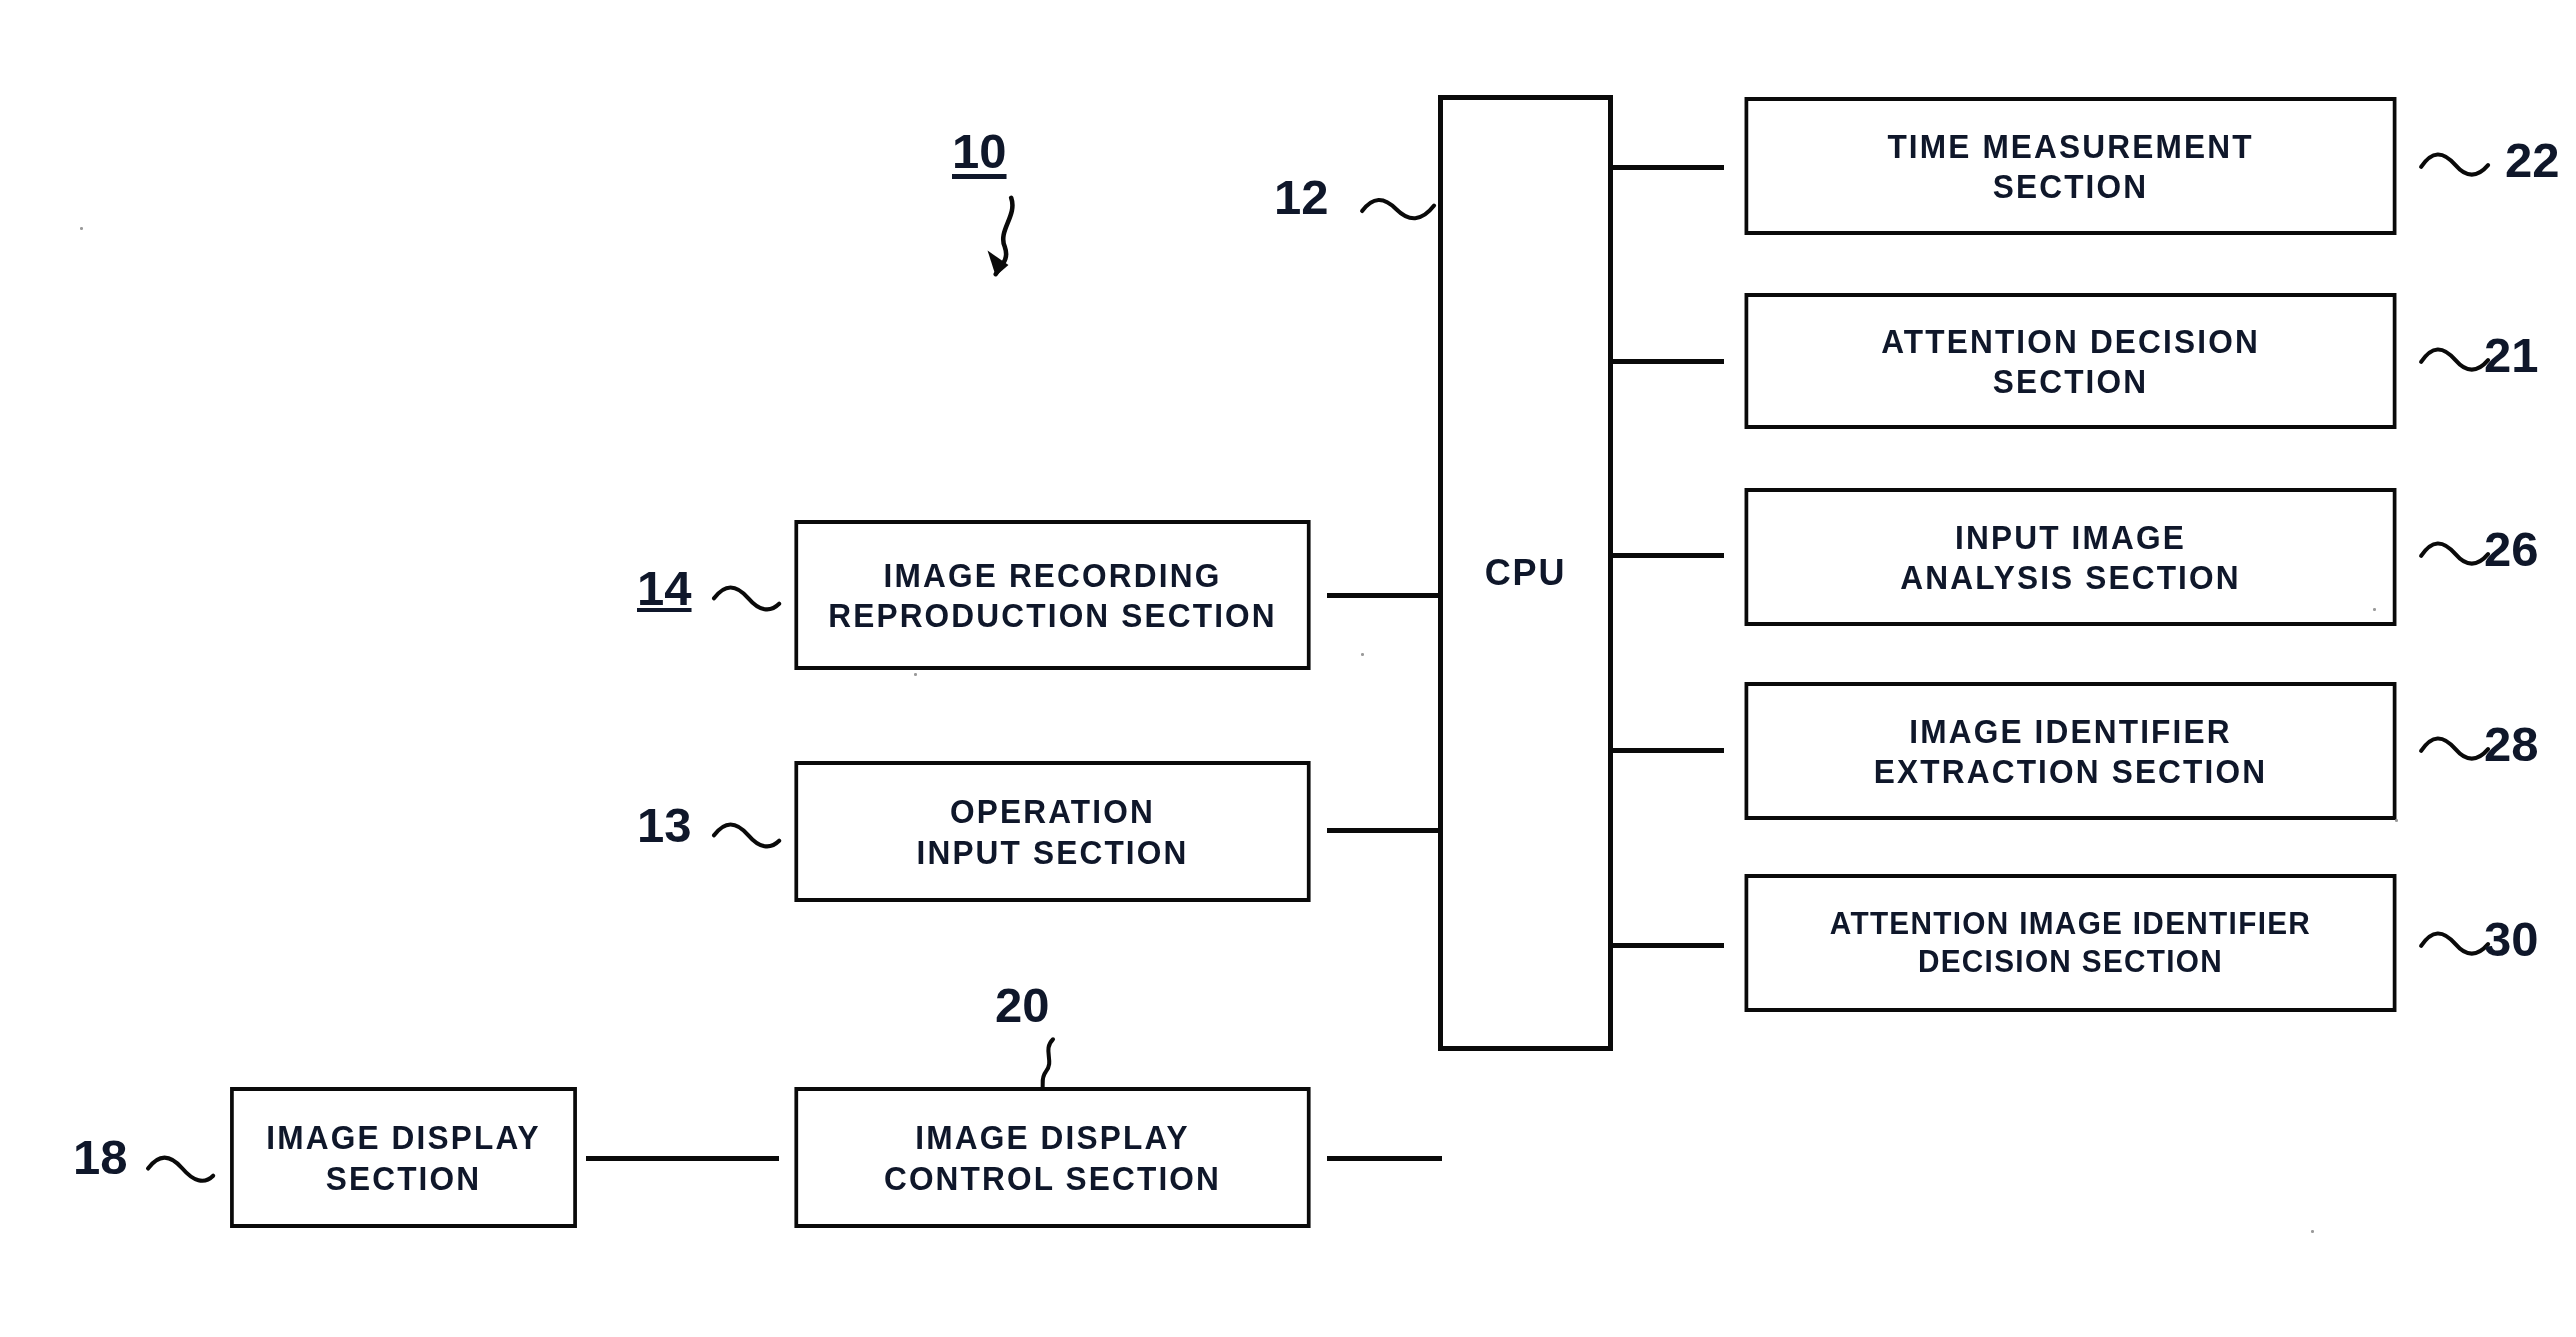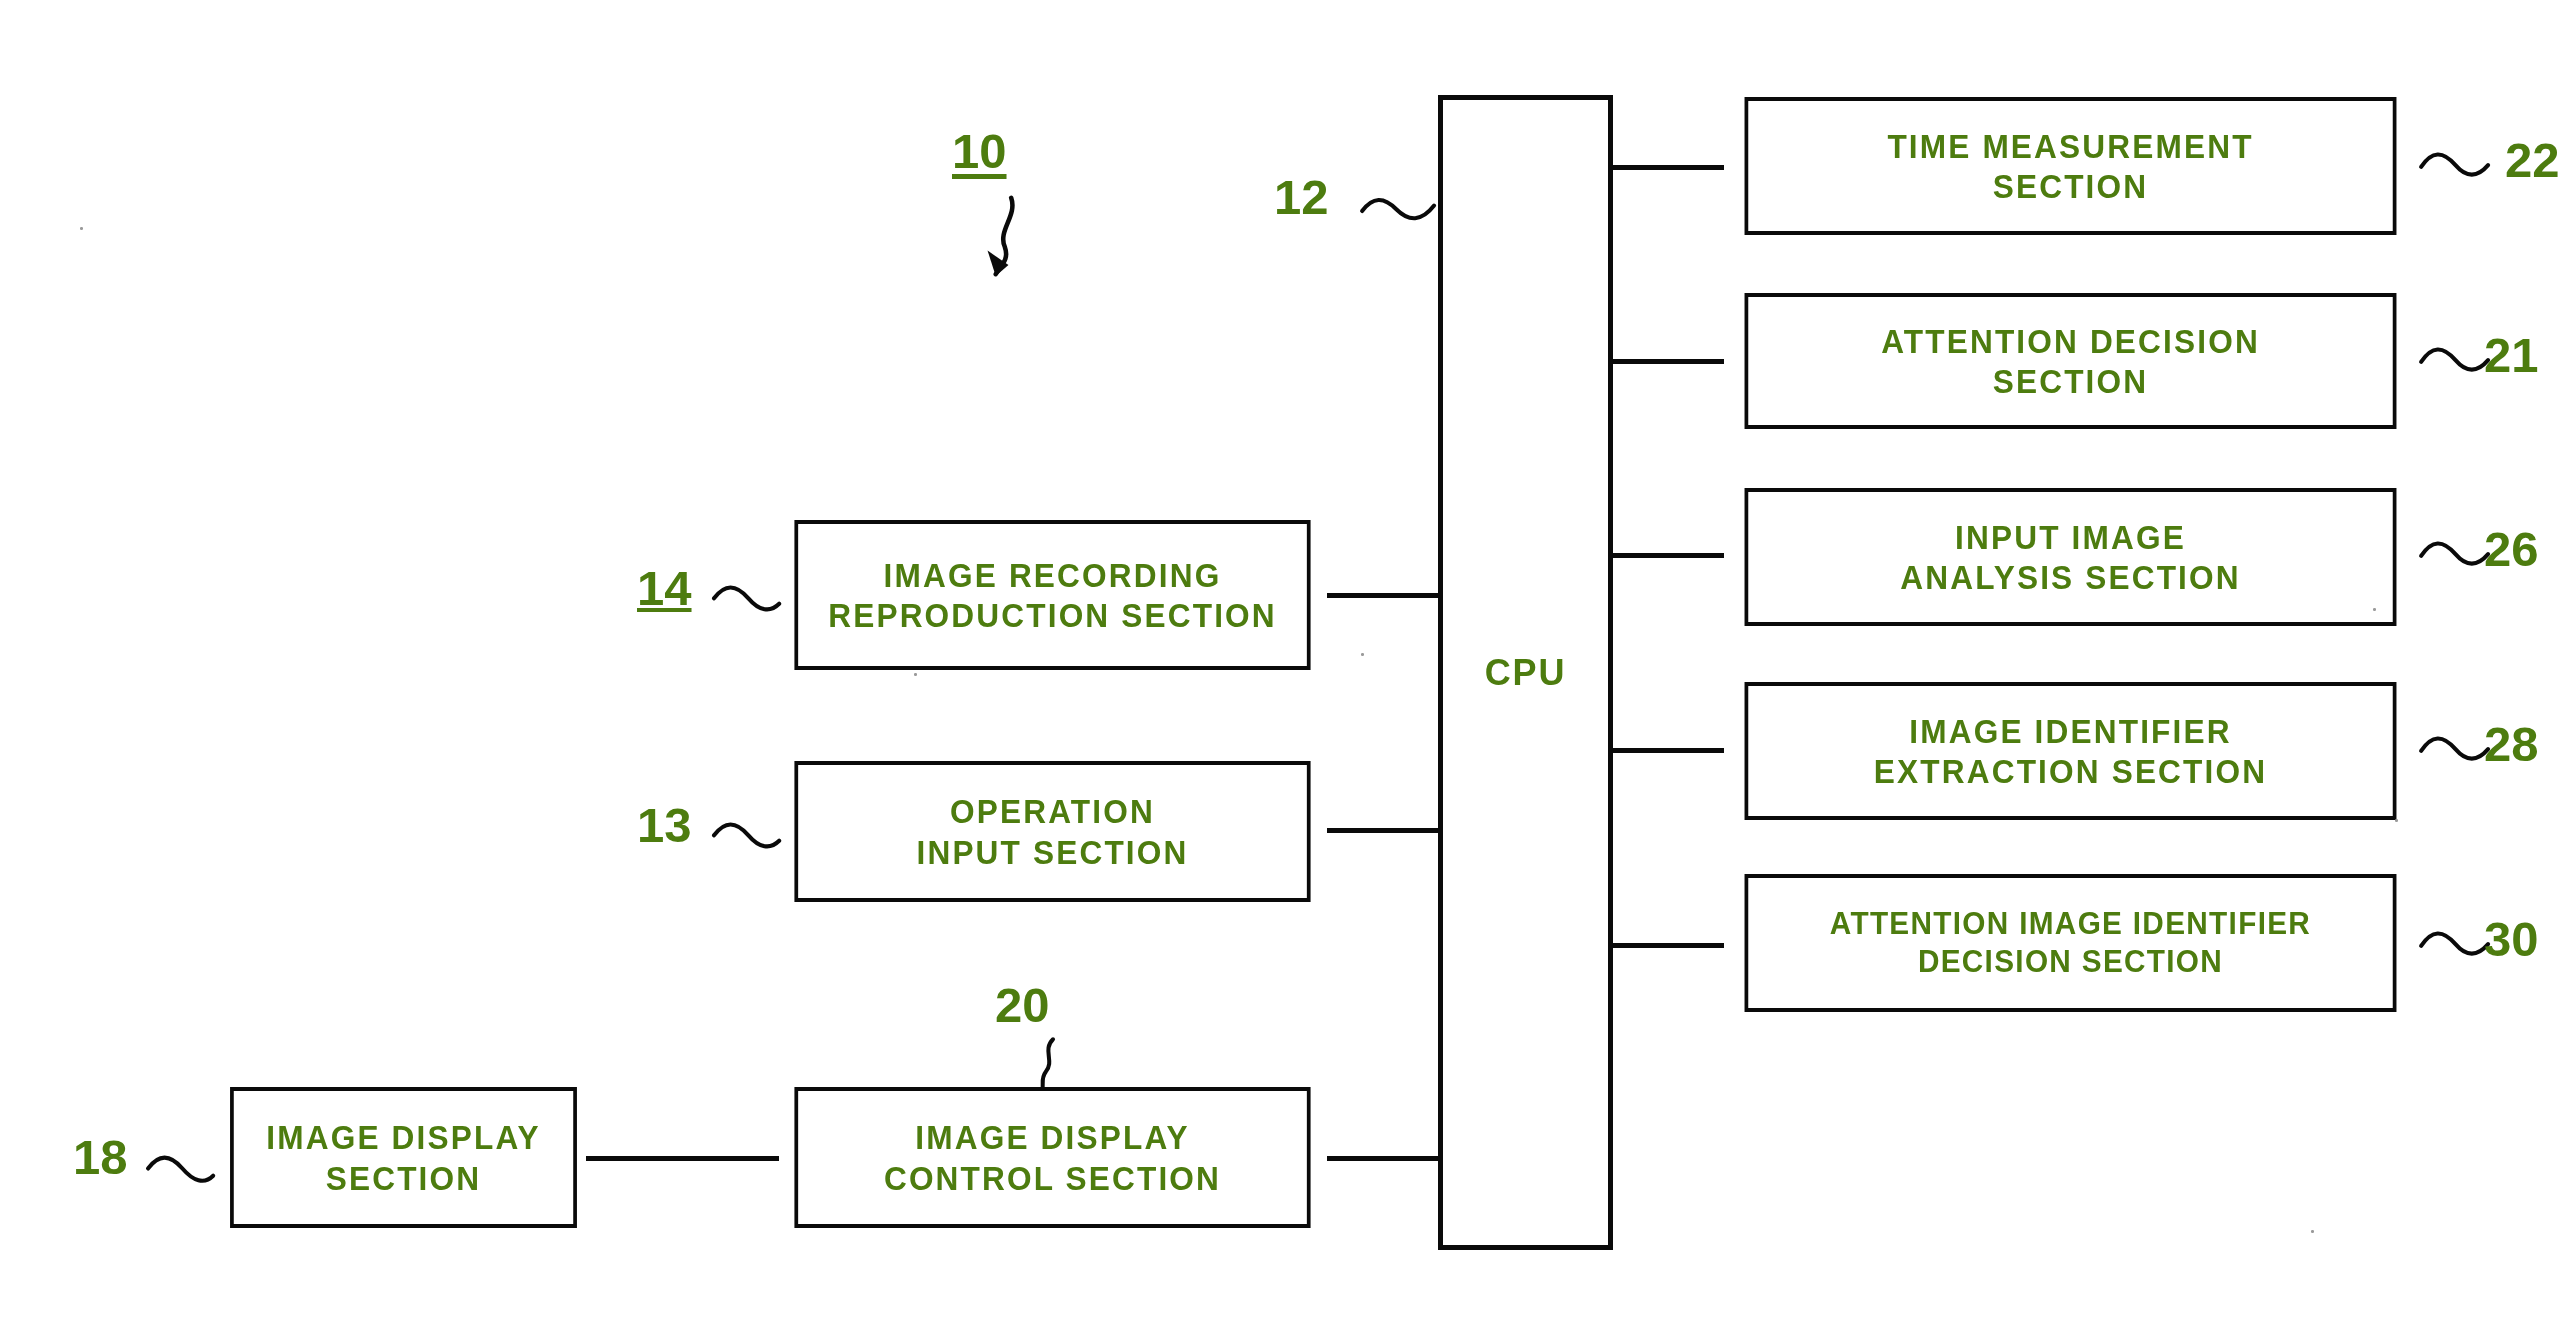--- a/index.html
+++ b/index.html
@@ -8,21 +8,21 @@
     padding: 0;
     background: #ffffff;
   }
   #page {
     position: relative;
     width: 2576px;
     height: 1338px;
     background: #ffffff;
     overflow: hidden;
     font-family: "Liberation Sans", "DejaVu Sans", sans-serif;
-    color: #4d7c0f;
+    color: #0f172a;
   }
 
   
   .block {
     position: absolute;
     box-sizing: border-box;
     border: 4.5px solid #0a0a0a;
     background: #ffffff;
     display: flex;
     flex-direction: column;
@@ -110,21 +110,21 @@
     </svg>
   </div>
 
   <div class="refnum" style="left:1274px; top:173px;">12</div>
   <div class="squiggle" style="left:1360px; top:193px;">
     <svg width="78" height="36" viewBox="0 0 86 40">
       <path d="M2 20 C 14 4, 26 4, 40 18 C 54 32, 68 32, 82 14" stroke="#0a0a0a" stroke-width="4.5" fill="none" stroke-linecap="round"></path>
     </svg>
   </div>
 
-  <div class="cpu-box" style="left:1438px; top:95px; width:175px; height:1155px;">
+  <div class="cpu-box" style="left:1438px; top:95px; width:175px; height:956px;">
     <span>CPU</span>
   </div>
 
   <div class="refnum" style="left:637px; top:564px;text-decoration:underline;">14</div>
   <div class="squiggle" style="left:712px; top:582px;">
     <svg width="71" height="38" viewBox="0 0 78 42">
       <path d="M2 18 C 14 2, 26 2, 40 18 C 52 32, 64 34, 74 24" stroke="#0a0a0a" stroke-width="4.5" fill="none" stroke-linecap="round"></path>
     </svg>
   </div>
 

